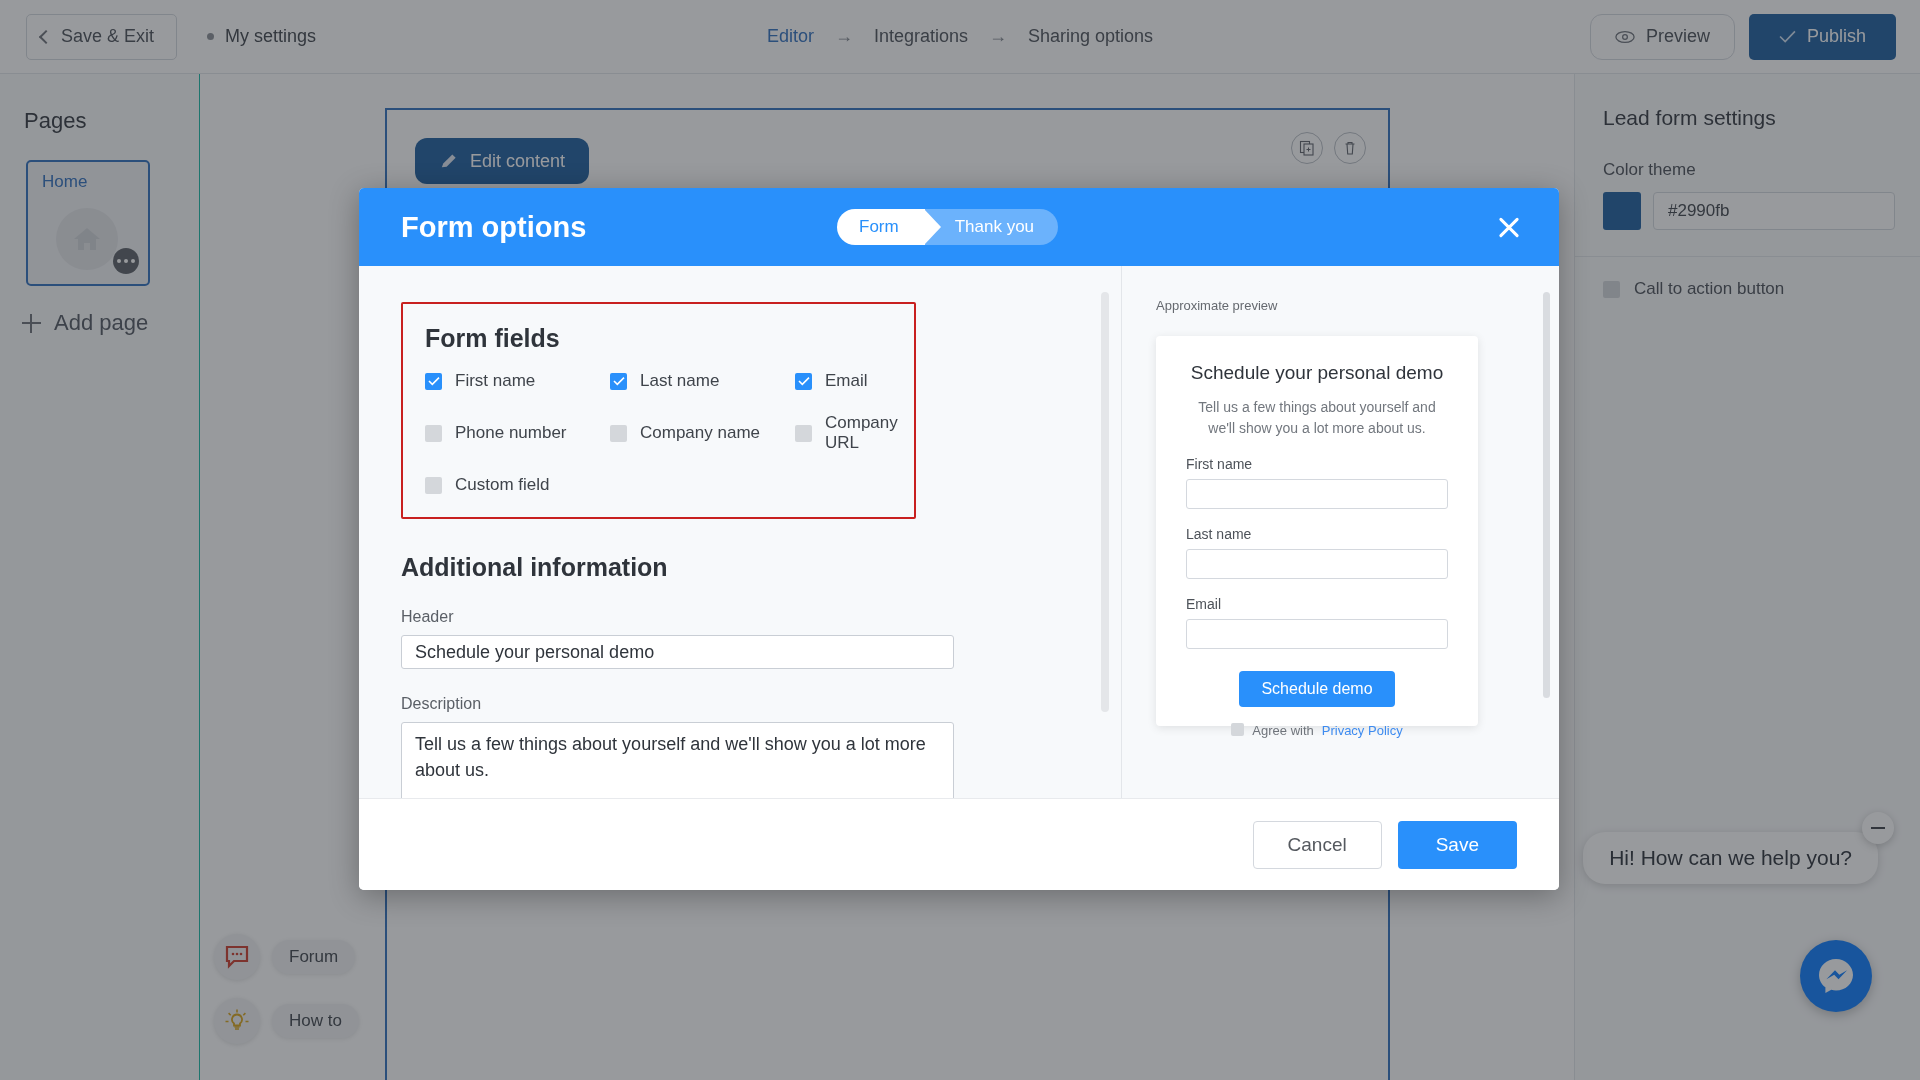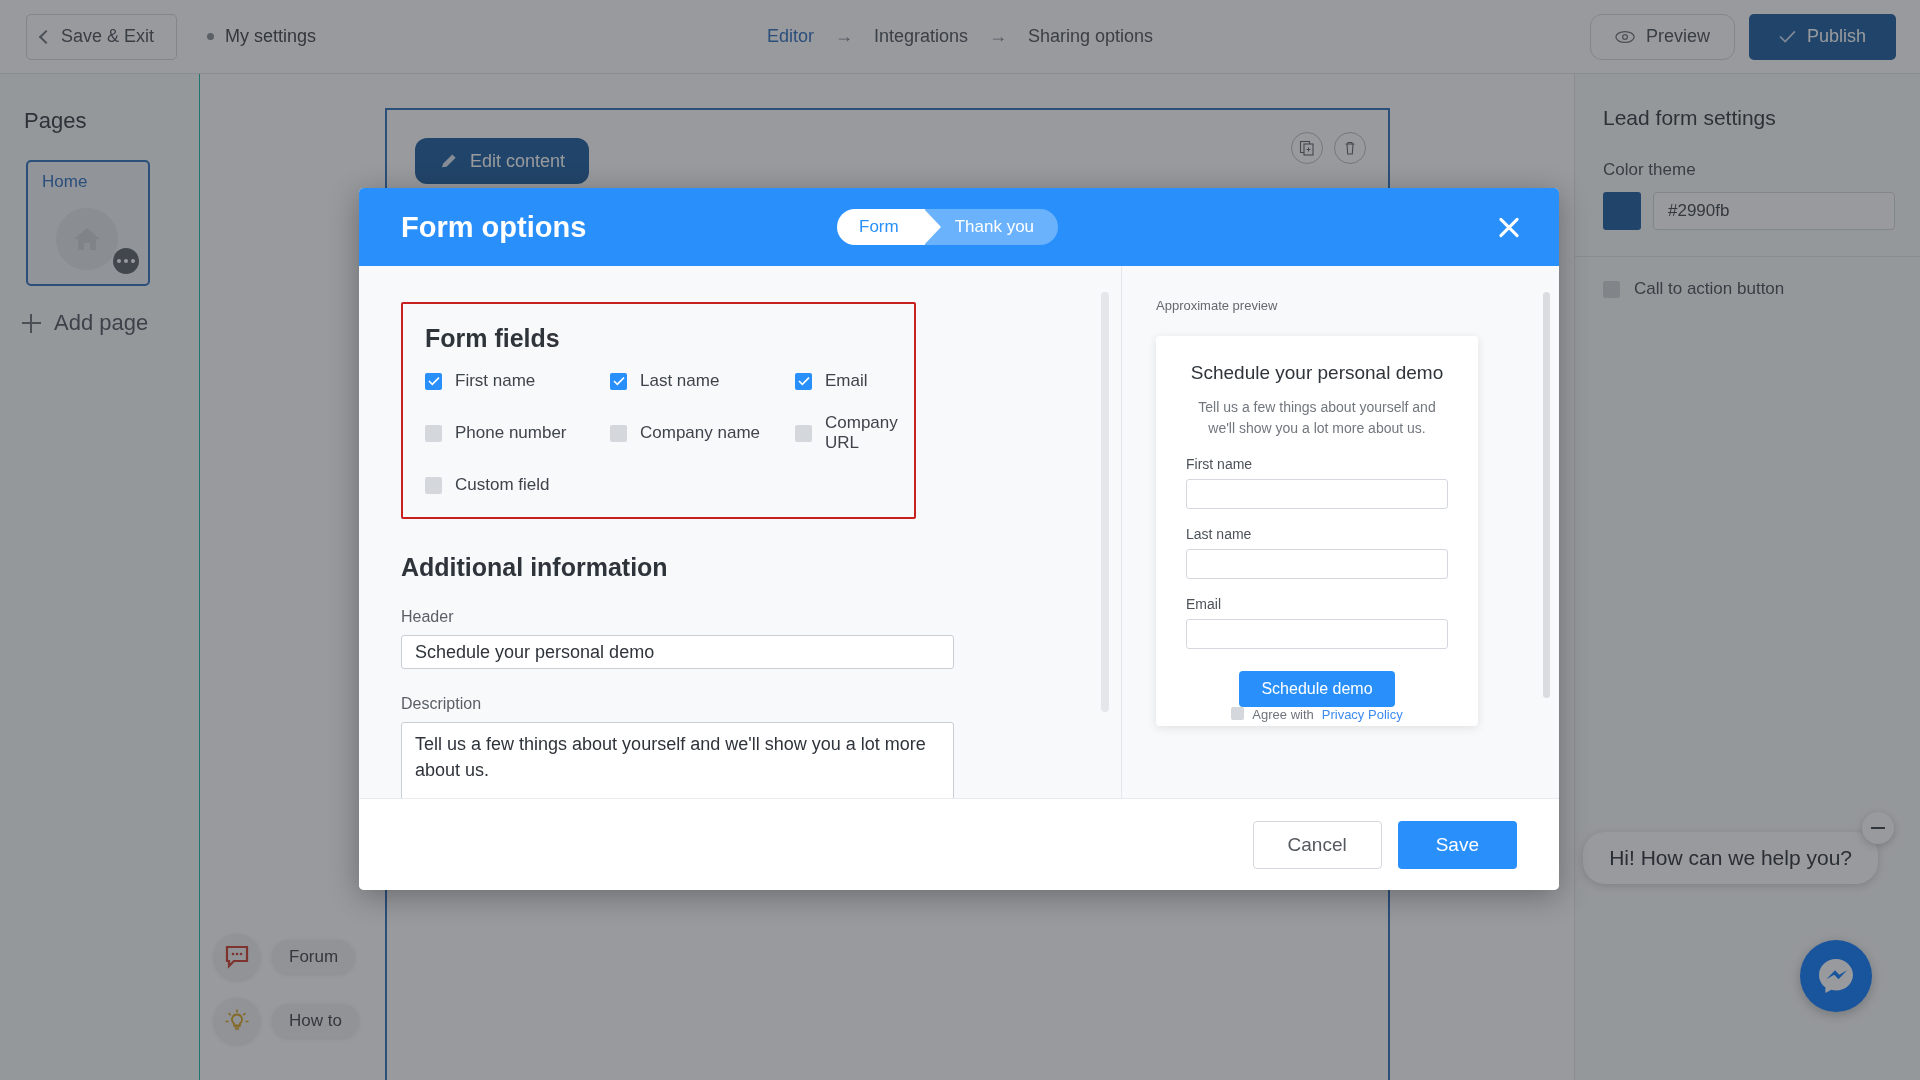--- a/index.html
+++ b/index.html
@@ -365,21 +365,21 @@
     background: #fff;
   }
   .pv-btn {
     margin: 22px auto 0 auto; display: block;
     height: 36px; padding: 0 22px;
     background: #2990fb; color: #fff; border: none; border-radius: 4px;
     font-size: 16px; cursor: pointer;
     font-family: "Liberation Sans", sans-serif;
   }
   .pv-agree {
-    display: flex; align-items: flex-start;
+    margin-top: 16px; display: flex; align-items: flex-start;
     justify-content: center; gap: 8px; font-size: 13px; color: #6f747b;
   }
   .pv-agree .cbox-off { width: 13px; height: 13px; }
   .pv-link { color: #3d8bf0; cursor: pointer; }
   .preview-scroll {
     position: absolute; right: 9px; top: 26px;
     width: 7px; height: 406px;
     background: #d9dce0; border-radius: 4px;
   }
 

